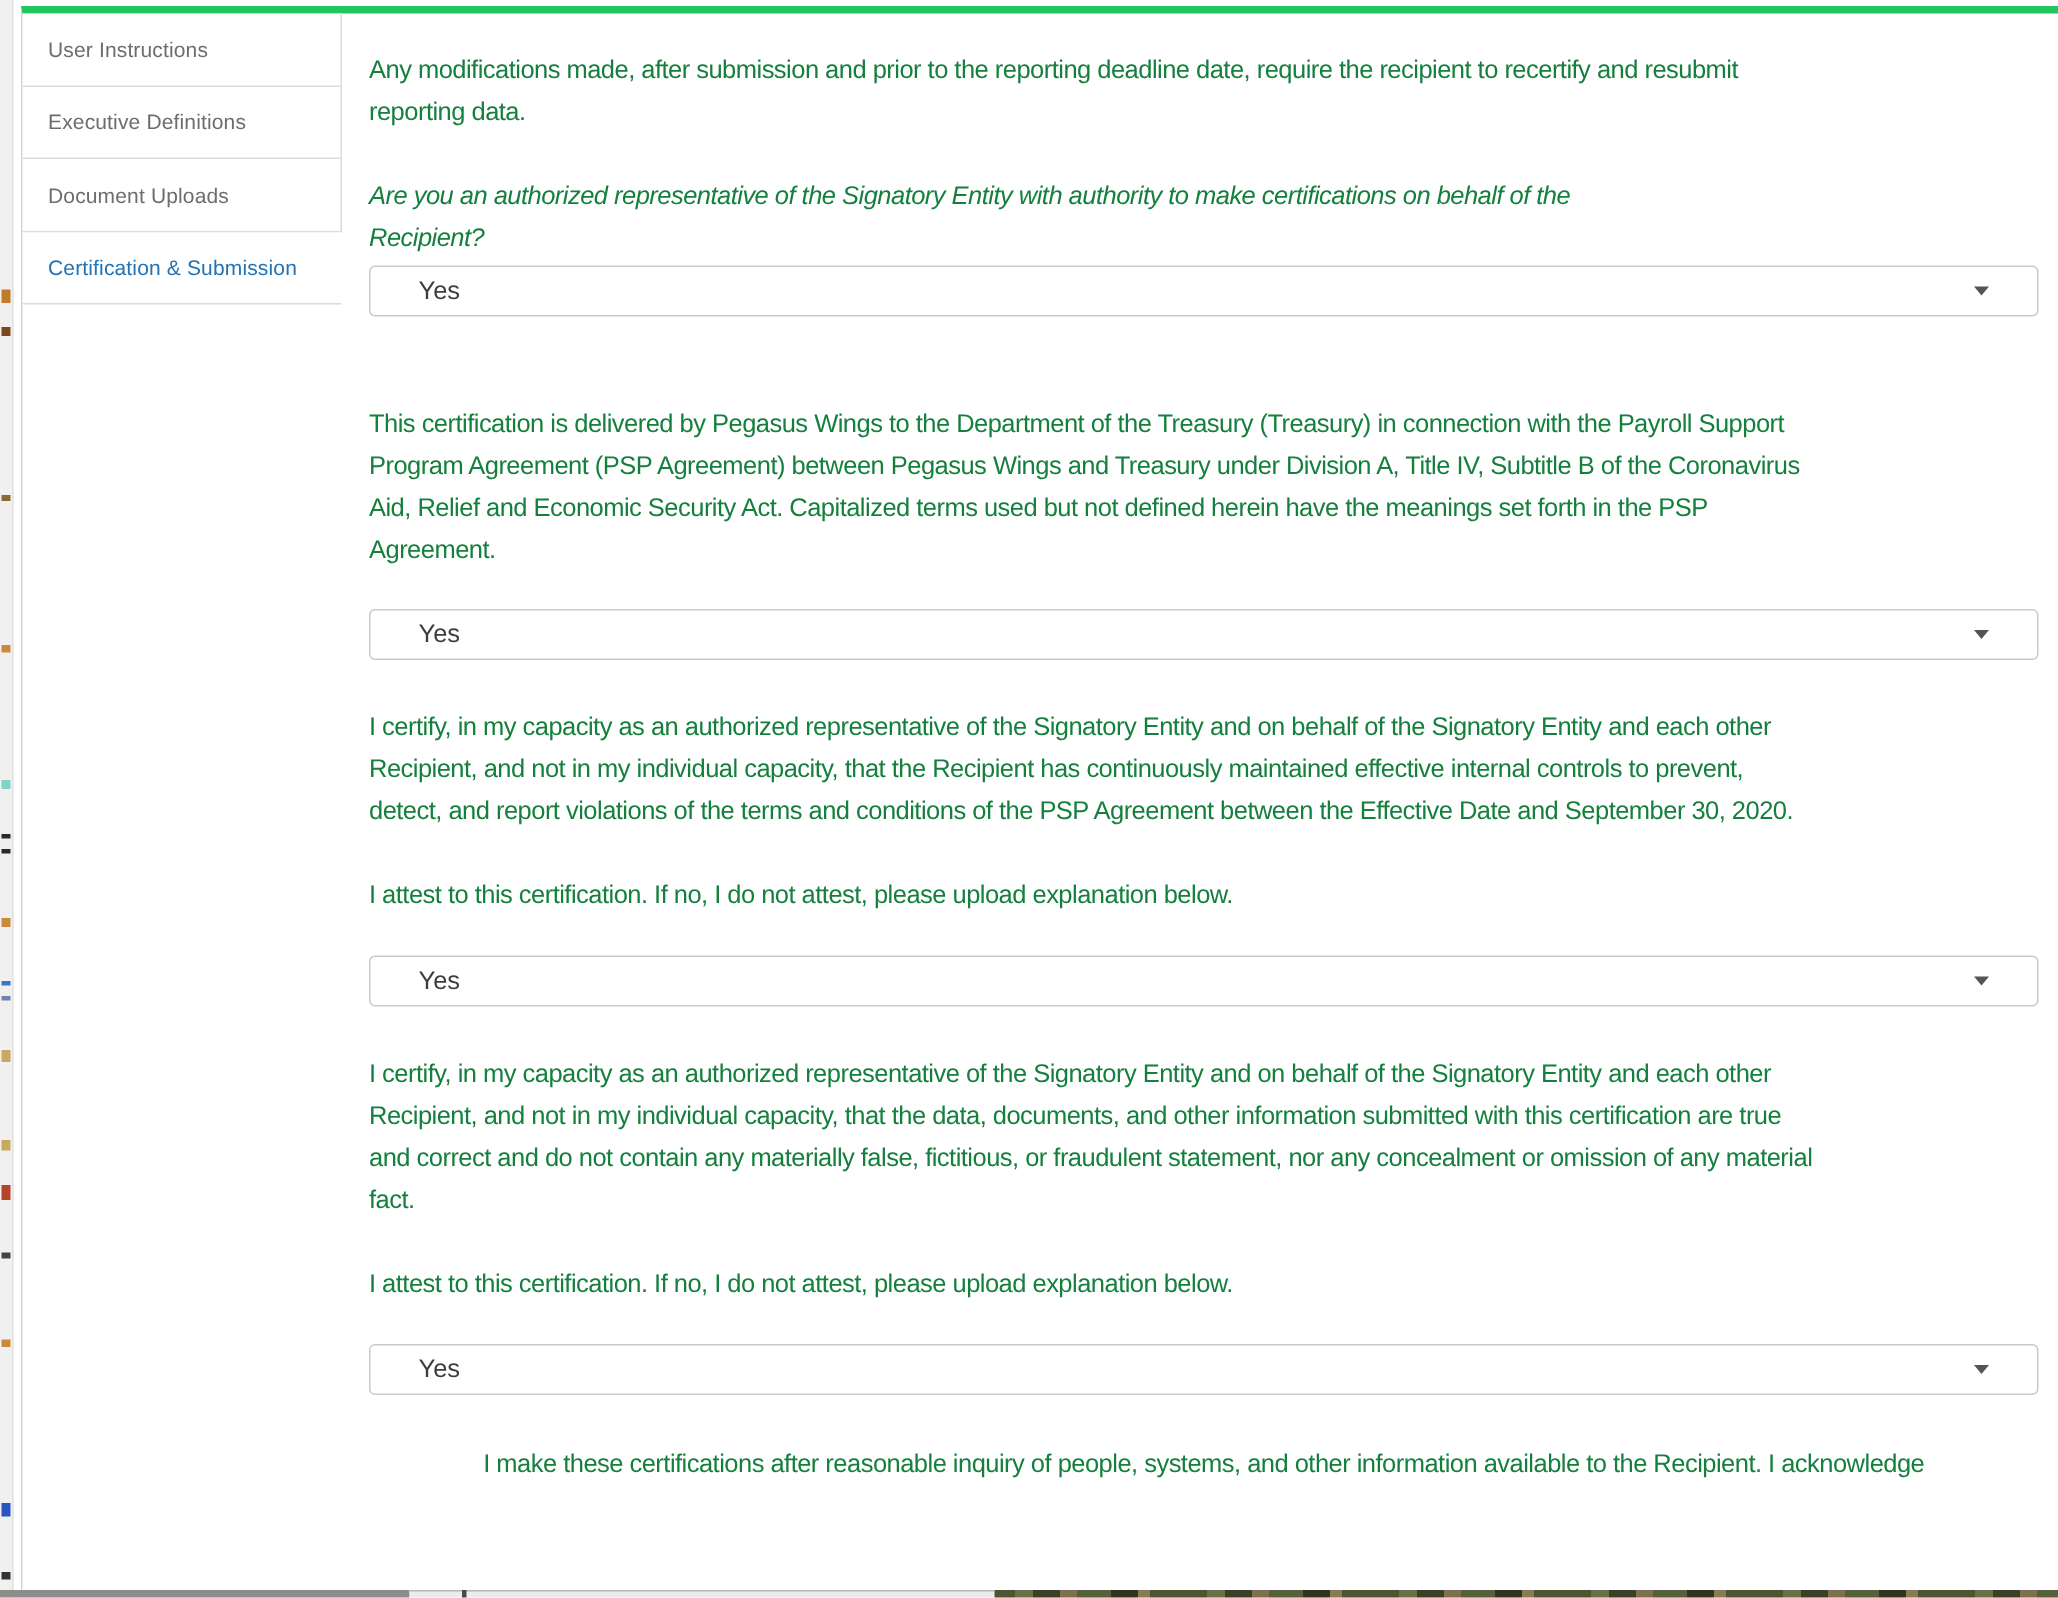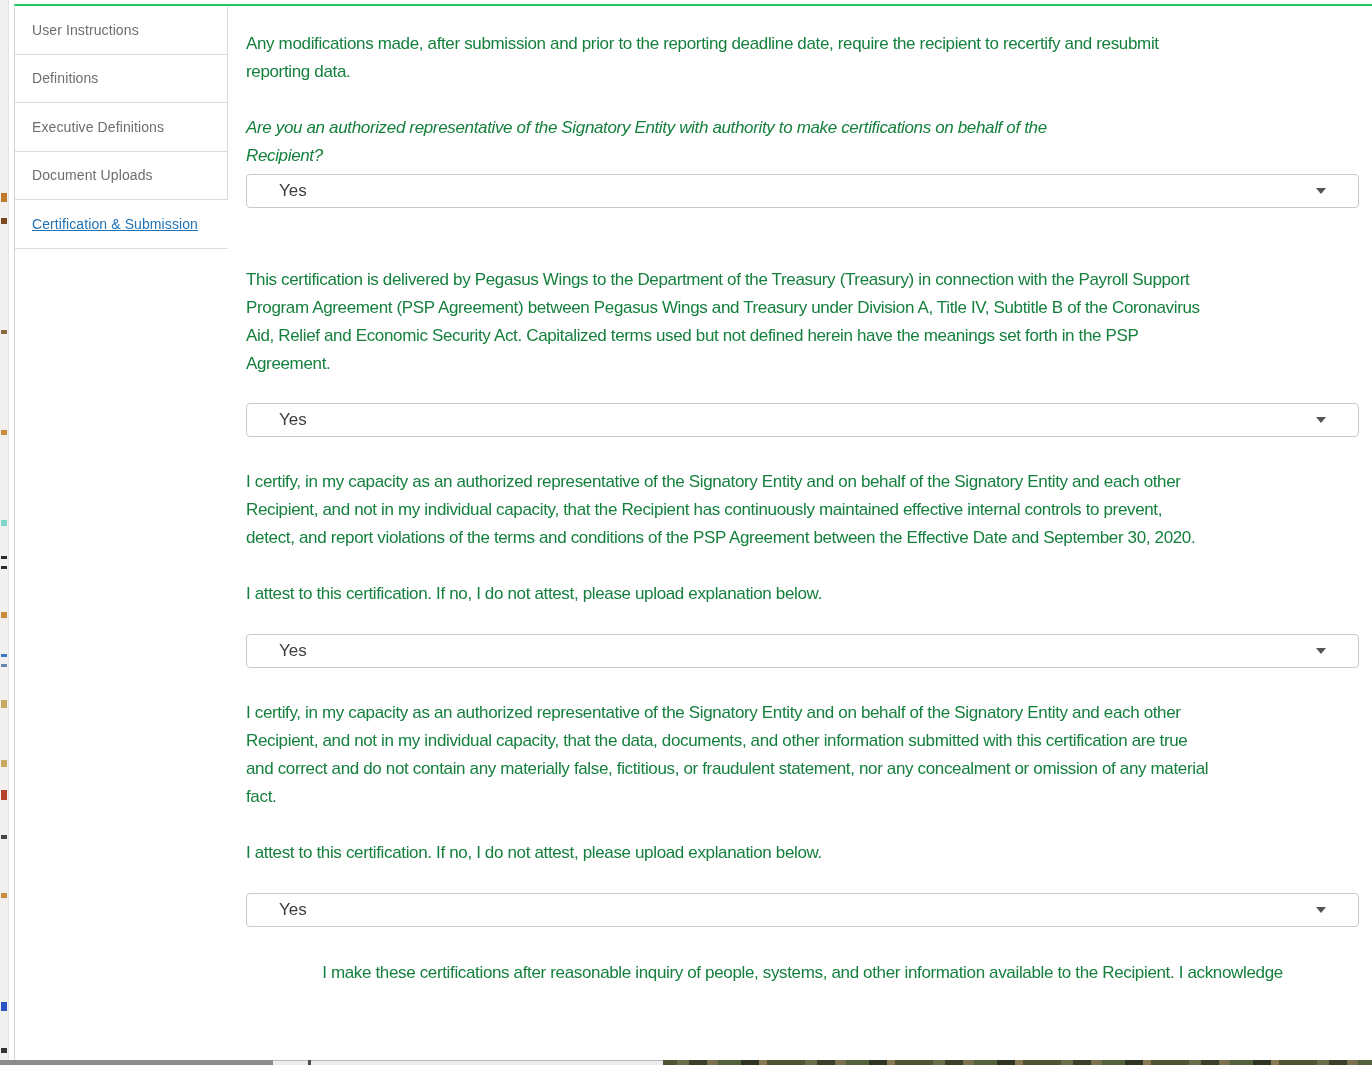--- a/index.html
+++ b/index.html
@@ -5,26 +5,26 @@
   html,body{margin:0;padding:0;}
   body{
     width:1372px;height:1065px;overflow:hidden;background:#fff;
     font-family:"Liberation Sans", sans-serif;position:relative;
   }
   
   .sliver{position:absolute;left:0;top:0;width:8px;height:1065px;background:#f1f0ee;border-right:1px solid #e2e2e2;}
   .speck{position:absolute;left:1px;width:6px;}
   
   .panel{position:absolute;left:14px;top:4px;right:0;bottom:5px;background:#fff;
-    border-top:2px solid #22c55e;border-left:1px solid #d3d3d3;overflow:hidden;}
+    border-top:5px solid #22c55e;border-left:1px solid #d3d3d3;overflow:hidden;}
   
   .sidebar{position:absolute;left:0;top:0;width:213px;}
   .tab{height:48.5px;box-sizing:border-box;border-bottom:1px solid #dbdbdb;border-right:1px solid #dbdbdb;
     display:flex;align-items:center;padding-left:17px;font-size:14px;color:#6d6d6d;cursor:pointer;letter-spacing:.1px;background:#fff;}
-  .tab.active{color:#2173b5;border-right-color:transparent;text-decoration:underline;}
+  .tab.active{color:#2173b5;border-right-color:transparent;}
   
   .content{position:absolute;left:231px;top:0;width:1113px;}
   .para{margin:0;font-size:17px;line-height:28px;color:#15803d;white-space:pre-line;letter-spacing:-0.35px;}
   .select{box-sizing:border-box;width:100%;height:34px;border:1px solid #c9c9c9;border-radius:4px;
     display:flex;align-items:center;justify-content:space-between;padding:0 32px;background:#fff;cursor:pointer;}
   .select-value{font-size:17px;color:#3e3e3e;}
   .caret{width:0;height:0;border-left:5px solid transparent;border-right:5px solid transparent;border-top:6px solid #555;}
   
   .bstrip{position:absolute;bottom:0;height:5px;}
   .bstrip.gray{left:0;width:273px;background:#8c8c8c;}
@@ -53,23 +53,20 @@
   <div class="speck" style="top:835px;height:4px;background:#444444;"></div>
   <div class="speck" style="top:893px;height:5px;background:#c98a3a;"></div>
   <div class="speck" style="top:1002px;height:9px;background:#2a55c0;"></div>
   <div class="speck" style="top:1048px;height:5px;background:#333333;"></div>
 </div>
 
 <div class="panel">
   <div class="sidebar">
       <div class="tab">
         <span>User Instructions</span>
-      </div>
-      <div class="tab">
-        <span>Definitions</span>
       </div>
       <div class="tab">
         <span>Executive Definitions</span>
       </div>
       <div class="tab">
         <span>Document Uploads</span>
       </div>
       <div class="tab active">
         <span>Certification &amp; Submission</span>
       </div>

